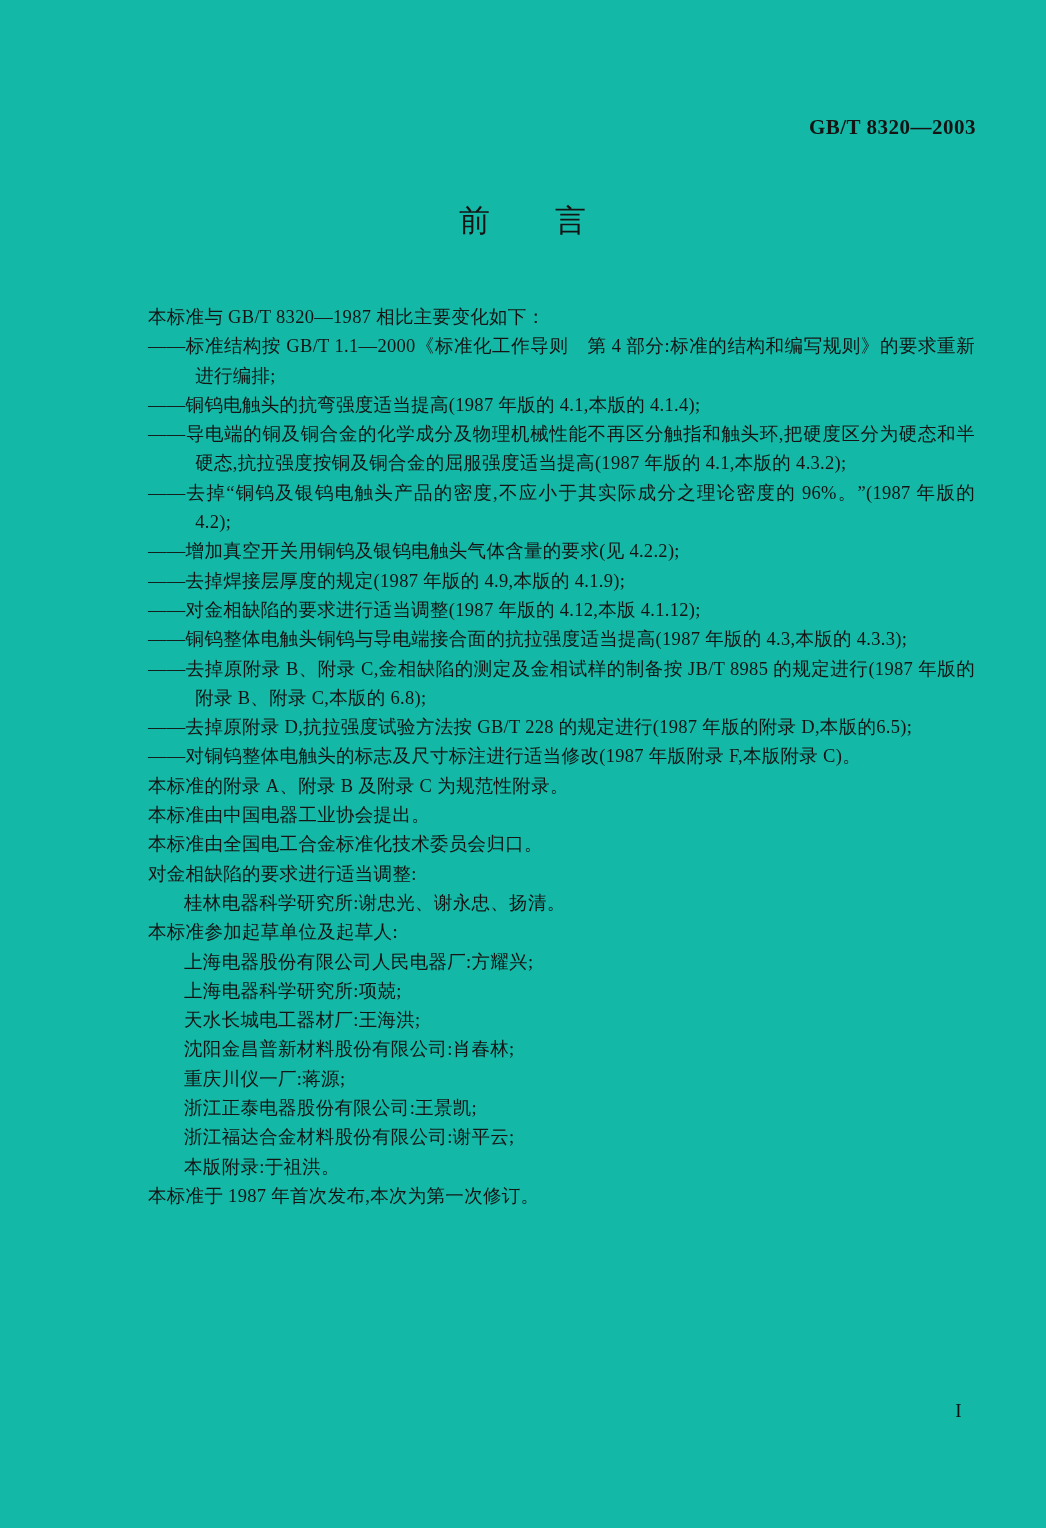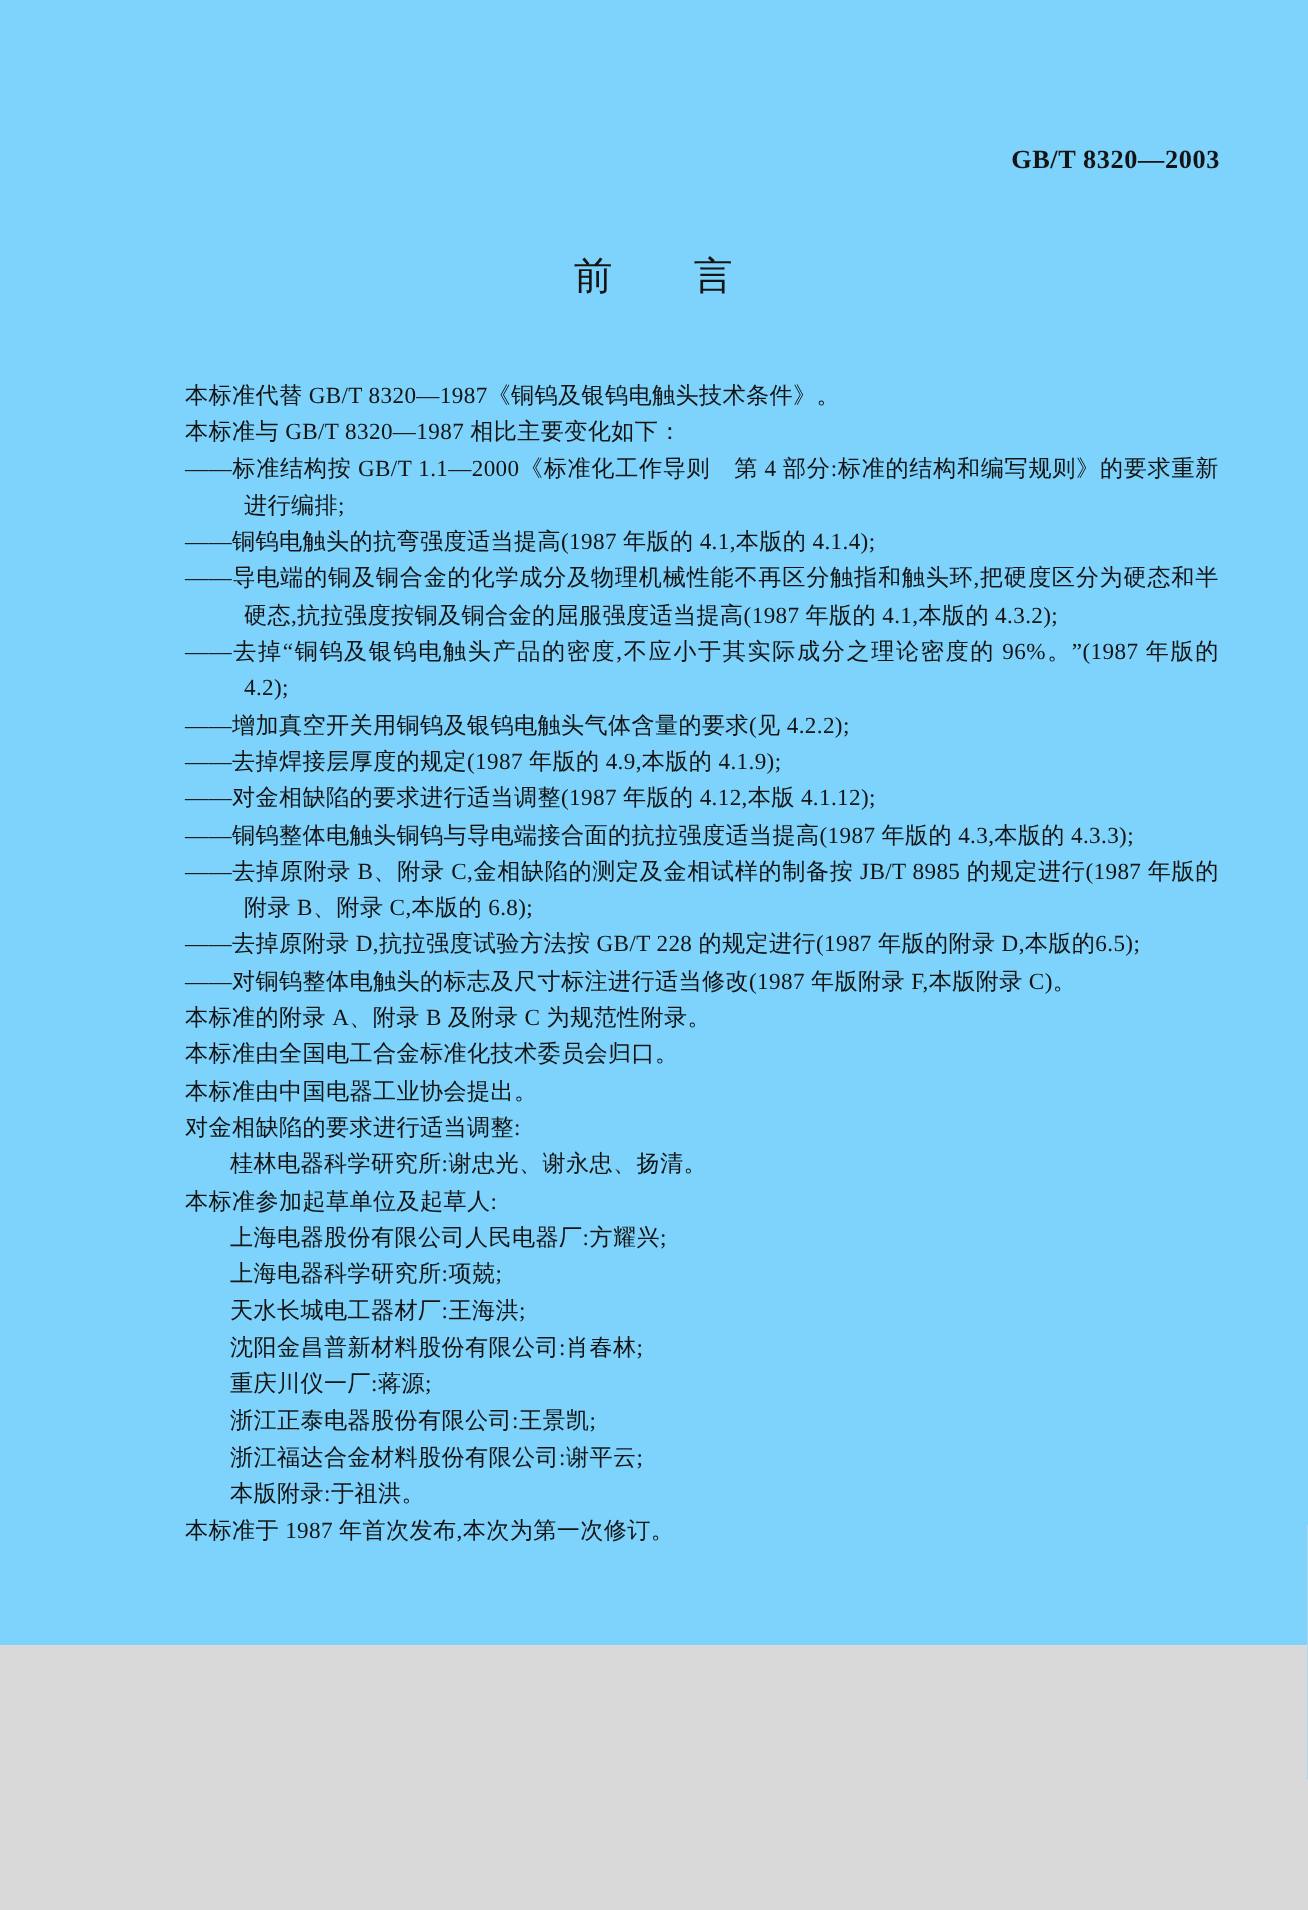--- a/index.html
+++ b/index.html
@@ -4,23 +4,23 @@
 <style>
   html, body {
     margin: 0;
     padding: 0;
     background: #d9d9d9;
     font-family: "Liberation Serif", "DejaVu Serif", serif;
   }
   .page {
     position: relative;
     width: 1046px;
-    height: 1316px;
+    height: 1528px;
     margin: 0 auto;
-    background: #7dd3fc;
+    background: #14b8a6;
     color: #141414;
     overflow: hidden;
   }
   .header-code {
     position: absolute;
     top: 115px;
     right: 70px;
     font-size: 21px;
     font-weight: bold;
     letter-spacing: 0.5px;
@@ -67,36 +67,35 @@
 </head>
 <body>
 
 <div class="page">
 
   <div class="header-code">GB/T 8320—2003</div>
 
   <h1 class="doc-title">前　　言</h1>
 
   <div class="foreword-body" id="foreword-body">
-      <div class="line para">本标准代替 GB/T 8320—1987《铜钨及银钨电触头技术条件》。</div>
       <div class="line para">本标准与 GB/T 8320—1987 相比主要变化如下：</div>
       <div class="line dash">——标准结构按 GB/T 1.1—2000《标准化工作导则　第 4 部分:标准的结构和编写规则》的要求重新进行编排;</div>
       <div class="line dash">——铜钨电触头的抗弯强度适当提高(1987 年版的 4.1,本版的 4.1.4);</div>
       <div class="line dash">——导电端的铜及铜合金的化学成分及物理机械性能不再区分触指和触头环,把硬度区分为硬态和半硬态,抗拉强度按铜及铜合金的屈服强度适当提高(1987 年版的 4.1,本版的 4.3.2);</div>
       <div class="line dash">——去掉“铜钨及银钨电触头产品的密度,不应小于其实际成分之理论密度的 96%。”(1987 年版的 4.2);</div>
       <div class="line dash">——增加真空开关用铜钨及银钨电触头气体含量的要求(见 4.2.2);</div>
       <div class="line dash">——去掉焊接层厚度的规定(1987 年版的 4.9,本版的 4.1.9);</div>
       <div class="line dash">——对金相缺陷的要求进行适当调整(1987 年版的 4.12,本版 4.1.12);</div>
       <div class="line dash">——铜钨整体电触头铜钨与导电端接合面的抗拉强度适当提高(1987 年版的 4.3,本版的 4.3.3);</div>
       <div class="line dash">——去掉原附录 B、附录 C,金相缺陷的测定及金相试样的制备按 JB/T 8985 的规定进行(1987 年版的附录 B、附录 C,本版的 6.8);</div>
       <div class="line dash">——去掉原附录 D,抗拉强度试验方法按 GB/T 228 的规定进行(1987 年版的附录 D,本版的6.5);</div>
       <div class="line dash">——对铜钨整体电触头的标志及尺寸标注进行适当修改(1987 年版附录 F,本版附录 C)。</div>
       <div class="line para">本标准的附录 A、附录 B 及附录 C 为规范性附录。</div>
+      <div class="line para">本标准由中国电器工业协会提出。</div>
       <div class="line para">本标准由全国电工合金标准化技术委员会归口。</div>
-      <div class="line para">本标准由中国电器工业协会提出。</div>
       <div class="line para">对金相缺陷的要求进行适当调整:</div>
       <div class="line indent">桂林电器科学研究所:谢忠光、谢永忠、扬清。</div>
       <div class="line para">本标准参加起草单位及起草人:</div>
       <div class="line indent">上海电器股份有限公司人民电器厂:方耀兴;</div>
       <div class="line indent">上海电器科学研究所:项兢;</div>
       <div class="line indent">天水长城电工器材厂:王海洪;</div>
       <div class="line indent">沈阳金昌普新材料股份有限公司:肖春林;</div>
       <div class="line indent">重庆川仪一厂:蒋源;</div>
       <div class="line indent">浙江正泰电器股份有限公司:王景凯;</div>
       <div class="line indent">浙江福达合金材料股份有限公司:谢平云;</div>

